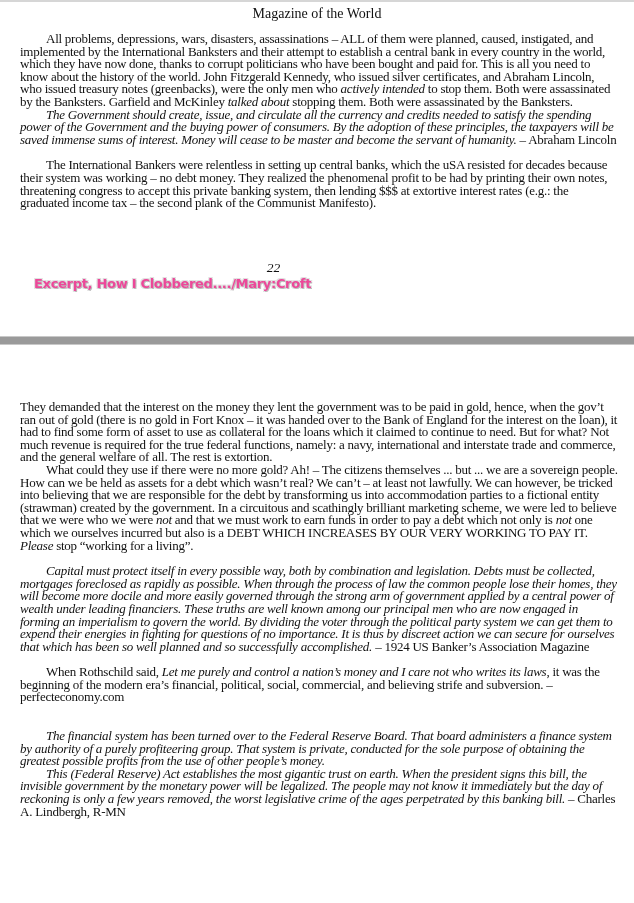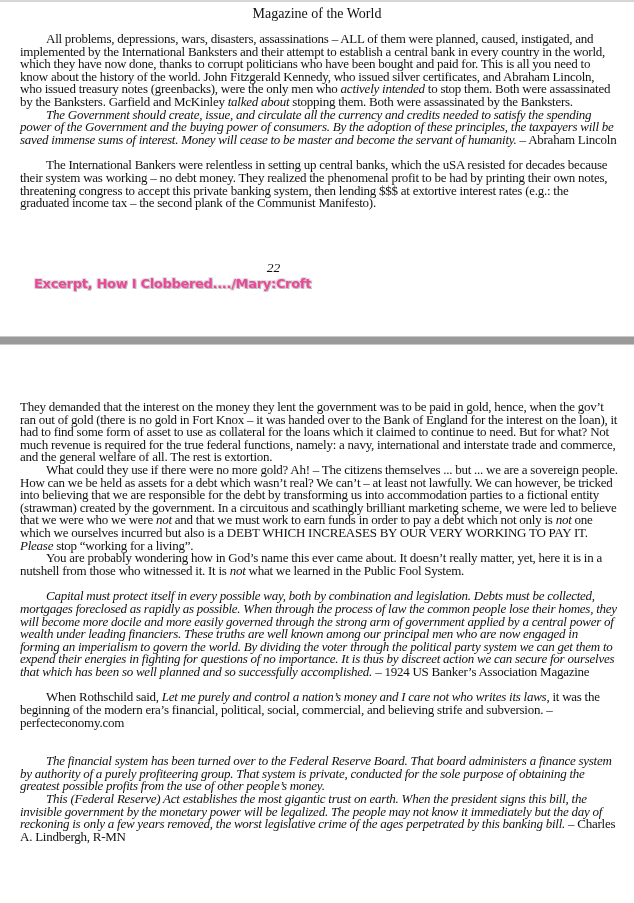--- a/index.html
+++ b/index.html
@@ -39,18 +39,17 @@
 
 <div class="pagenum">22</div>
 
 <div class="excerpt">Excerpt, How I Clobbered..../Mary:Croft</div>
 
 <div class="sep"></div>
 
 <div class="page" style="top:401px;">
   <p>They demanded that the interest on the money they lent the government was to be paid in gold, hence, when the gov’t ran out of gold (there is no gold in Fort Knox – it was handed over to the Bank of England for the interest on the loan), it had to find some form of asset to use as collateral for the loans which it claimed to continue to need.  But for what?  Not much revenue is required for the true federal functions, namely: a navy, international and interstate trade and commerce, and the general welfare of all. The rest is extortion.</p>
   <p class="ind"><span>What could they use if there were no more gold?  Ah! – The citizens themselves ... but ... we are a sovereign people. How can we be held as assets for a debt which wasn’t real?  We can’t – at least not lawfully. We can however, be tricked into believing that we are responsible for the debt by transforming us into accommodation parties to a fictional entity (strawman) created by the government. In a circuitous and scathingly brilliant marketing scheme, we were led to believe that we were who we were </span><i>not</i><span> and that we must work to earn funds in order to pay a debt which not only is </span><i>not</i><span> one which we ourselves incurred but also is a DEBT WHICH INCREASES BY OUR VERY WORKING TO PAY IT.  </span><i>Please</i><span> stop “working for a living”.</span></p>
-  <p class="ind"><span>You are probably wondering how in God’s name this ever came about. It doesn’t really matter, yet, here it is in a nutshell from those who witnessed it.  It is </span><i>not</i><span> what we learned in the Public Fool System.</span></p>
   <p class="ind" style="margin-top:13px;"><i>Capital must protect itself in every possible way, both by combination and legislation. Debts must be collected, mortgages foreclosed as rapidly as possible. When through the process of law the common people lose their homes, they will become more docile and more easily governed through the strong arm of government applied by a central power of wealth under leading financiers. These truths are well known among our principal men who are now engaged in forming an imperialism to govern the world. By dividing the voter through the political party system we can get them to expend their energies in fighting for questions of no importance. It is thus by discreet action we can secure for ourselves that which has been so well planned and so successfully accomplished.</i><span> – 1924 US Banker’s Association Magazine</span></p>
   <p class="ind" style="margin-top:13px;"><span>When Rothschild said, </span><i>Let me purely and control a nation’s money and I care not who writes its laws</i><span>, it was the beginning of the modern era’s financial, political, social, commercial, and believing strife and subversion.  – perfecteconomy.com</span></p>
   <p class="ind" style="margin-top:26px;"><i>The financial system has been turned over to the Federal Reserve Board. That board administers a finance system by authority of a purely profiteering group.  That system is private, conducted for the sole purpose of obtaining the greatest possible profits from the use of other people’s money.</i></p>
   <p class="ind"><i>This (Federal Reserve) Act establishes the most gigantic trust on earth. When the president signs this bill, the invisible government by the monetary power will be legalized.  The people may not know it immediately but the day of reckoning is only a few years removed, the worst legislative crime of the ages perpetrated by this banking bill.</i><span>  – Charles A. Lindbergh, R-MN</span></p>
 </div>
 
 </body></html>

